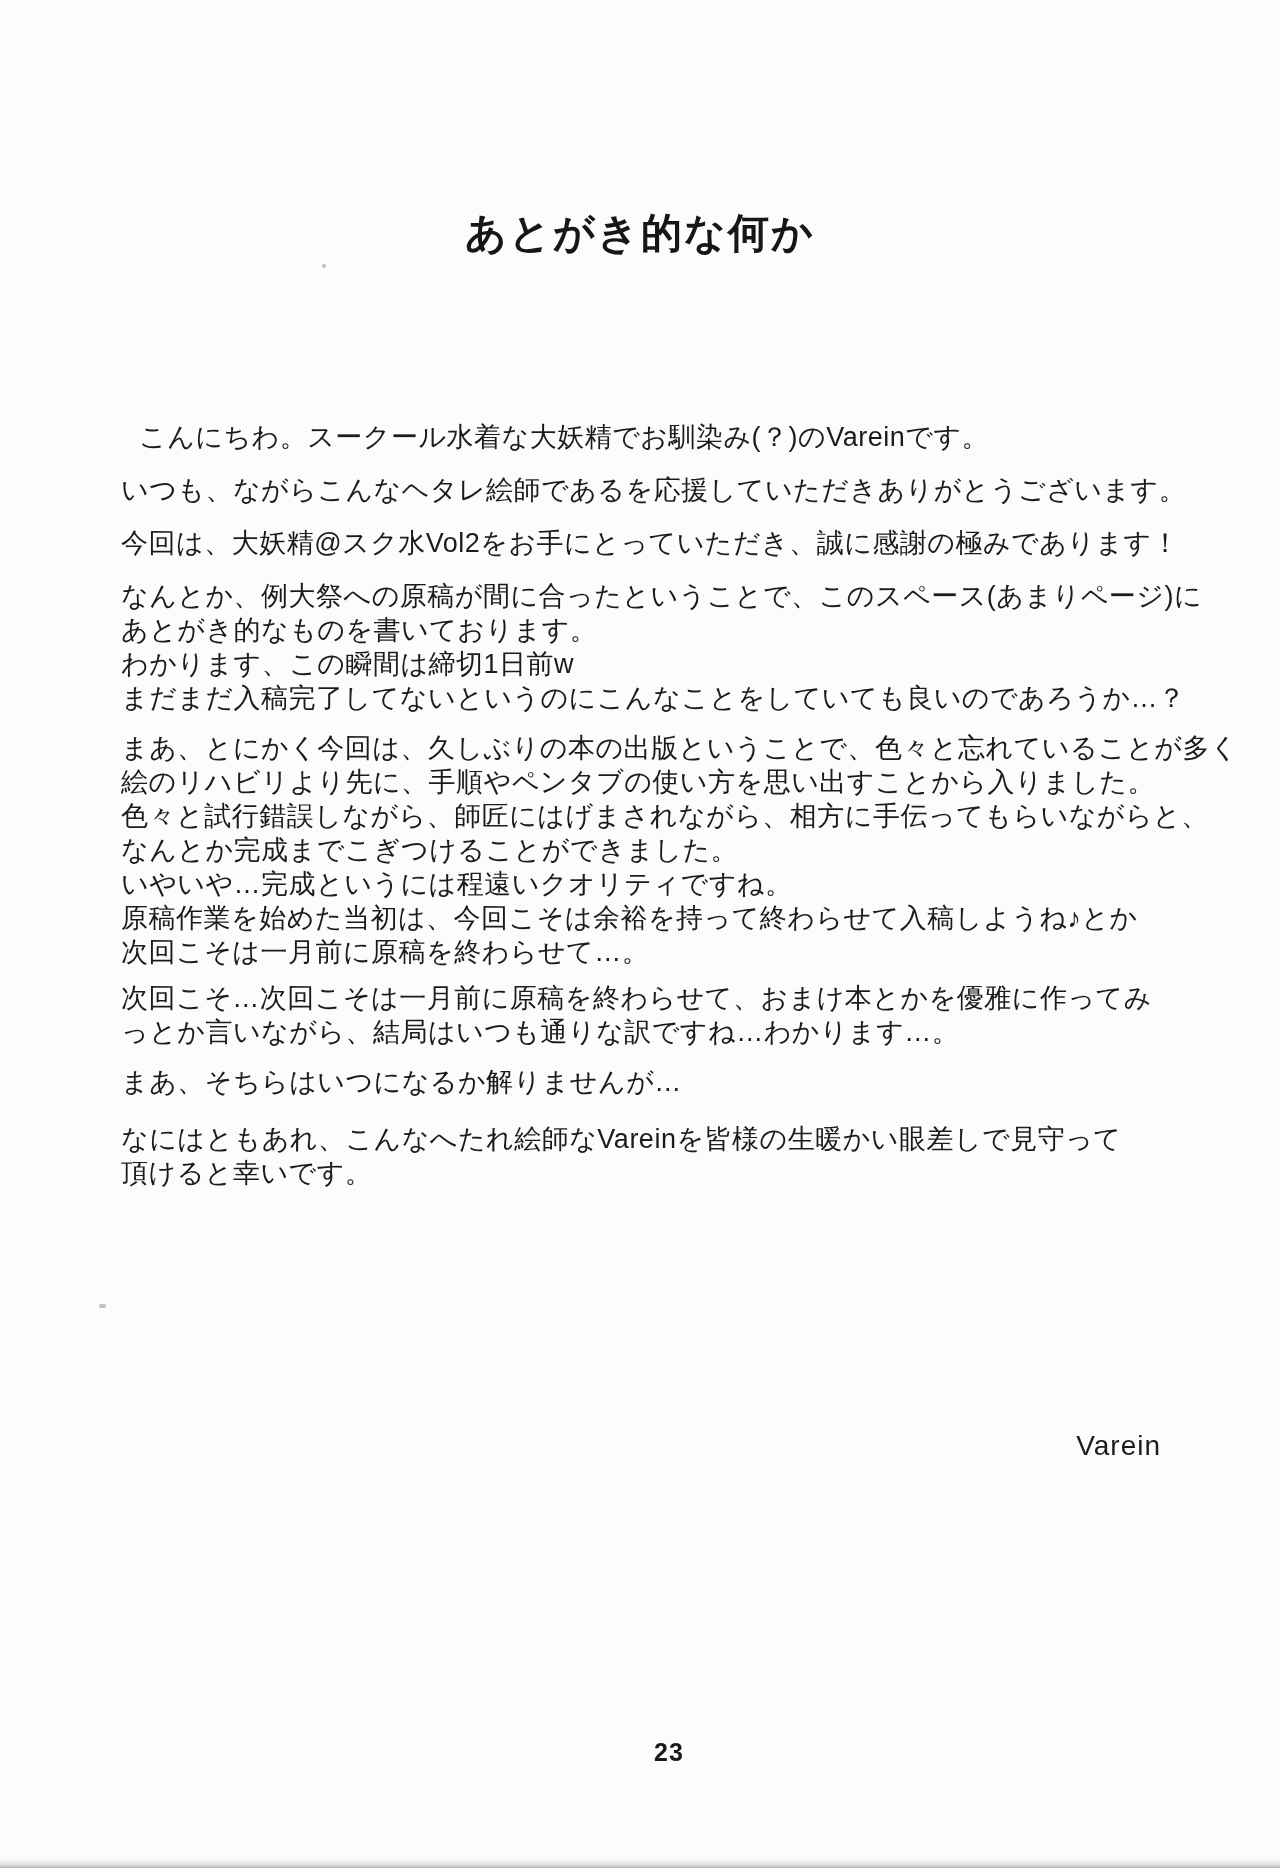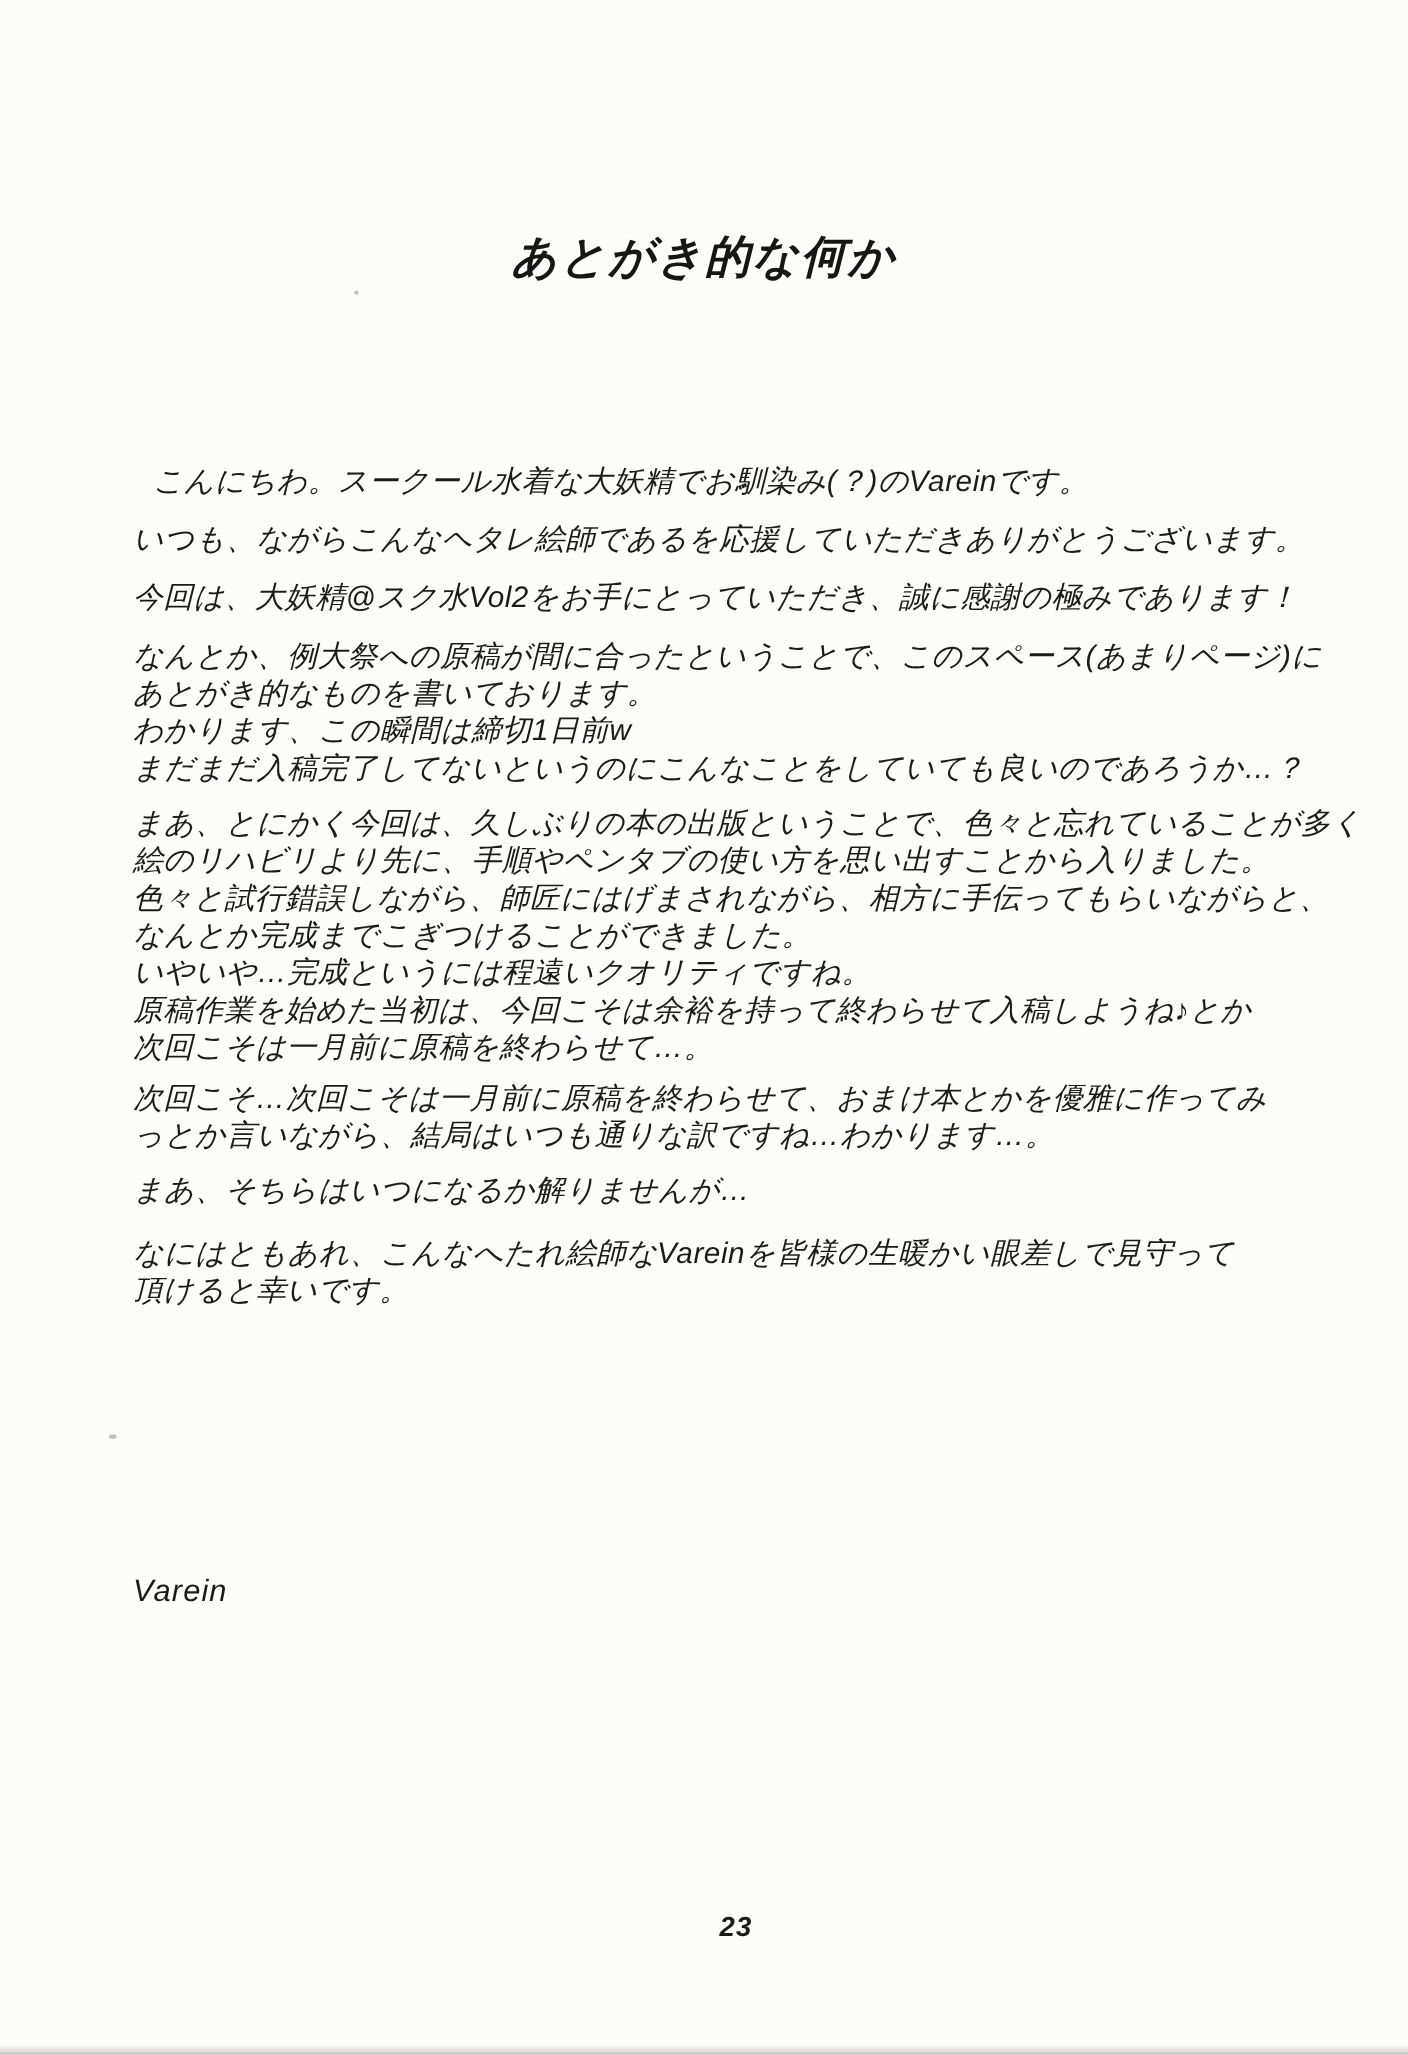--- a/index.html
+++ b/index.html
@@ -9,21 +9,20 @@
   }
   .page {
     position: relative;
     width: 1280px;
     height: 1868px;
     margin: 0 auto;
     background: #fcfcfa;
     overflow: hidden;
     font-family: "Liberation Sans", "DejaVu Sans", sans-serif;
     color: #1b1b1b;
-    font-style: italic;
   }
   .title {
     position: absolute;
     top: 206px;
     left: 0;
     width: 100%;
     margin: 0;
     text-align: center;
     font-size: 41px;
     font-weight: 600;
@@ -46,21 +45,21 @@
   .g16 { margin-bottom: 16px; }
   .g12 { margin-bottom: 12px; }
   .g34 { margin-bottom: 34px; }
   .g23 { margin-bottom: 23px; }
   .indent { padding-left: 18px; }
   .signature {
     position: absolute;
     top: 1430px;
     left: 121px;
     width: 1040px;
-    text-align: left;
+    text-align: right;
     font-size: 28px;
     font-weight: 500;
     letter-spacing: 1px;
   }
   .page-number {
     position: absolute;
     top: 1738px;
     left: 669px;
     transform: translateX(-50%);
     font-size: 25px;

